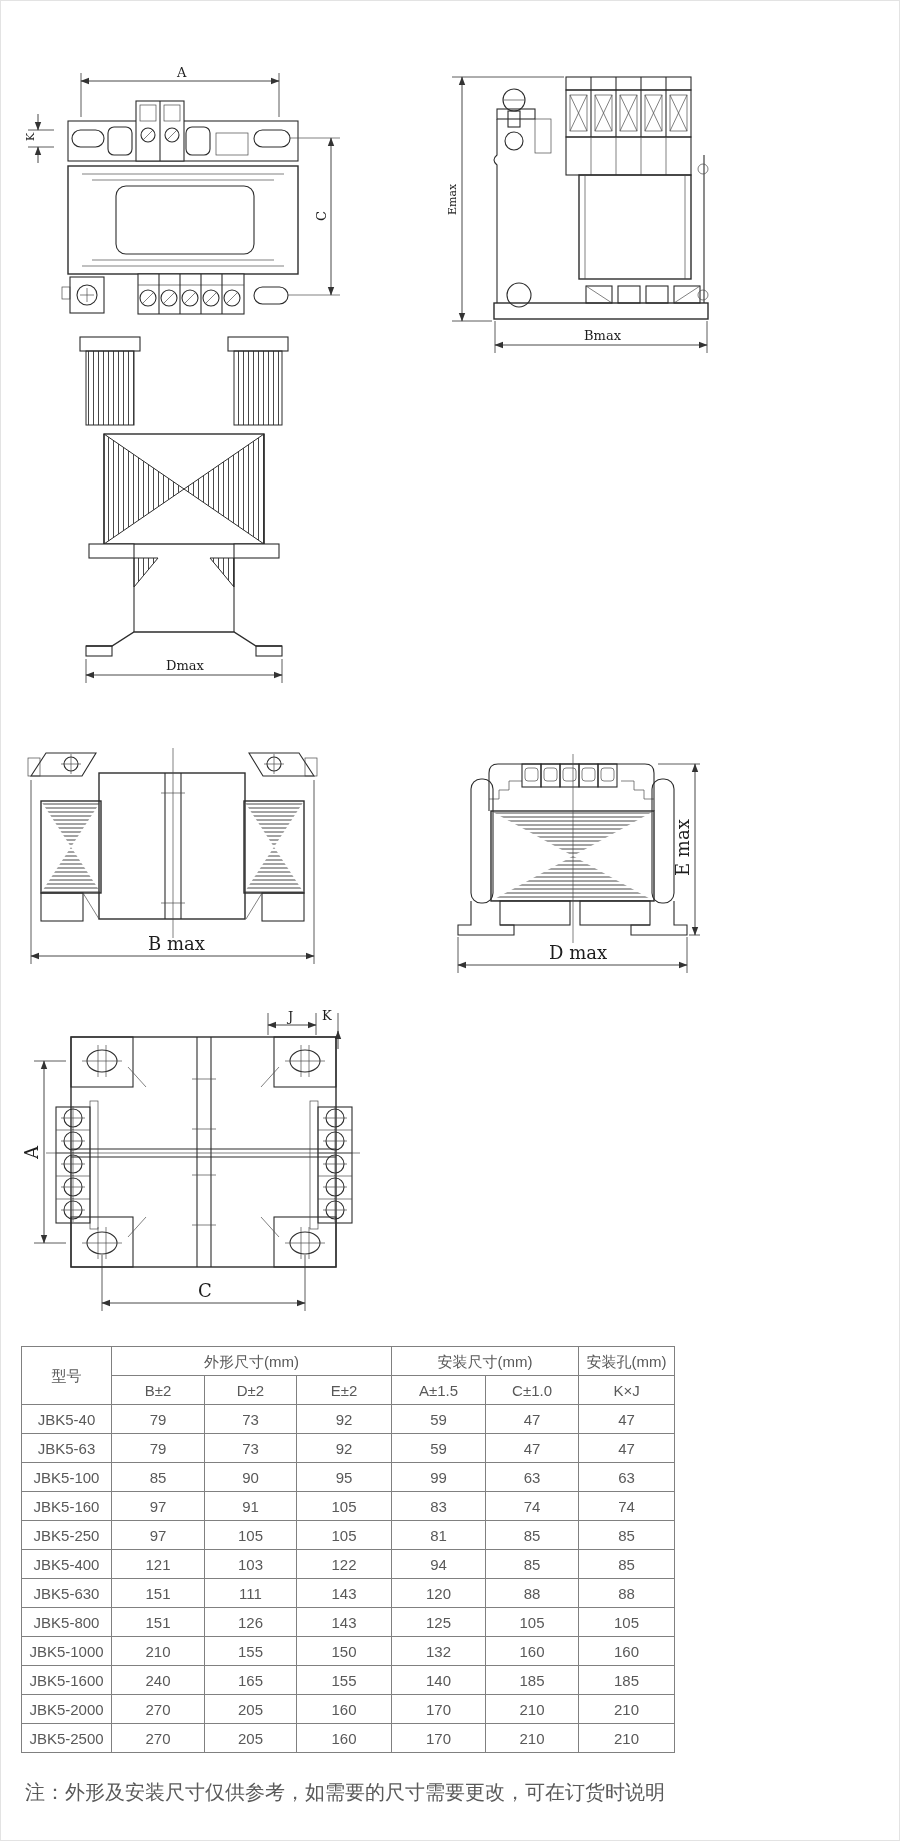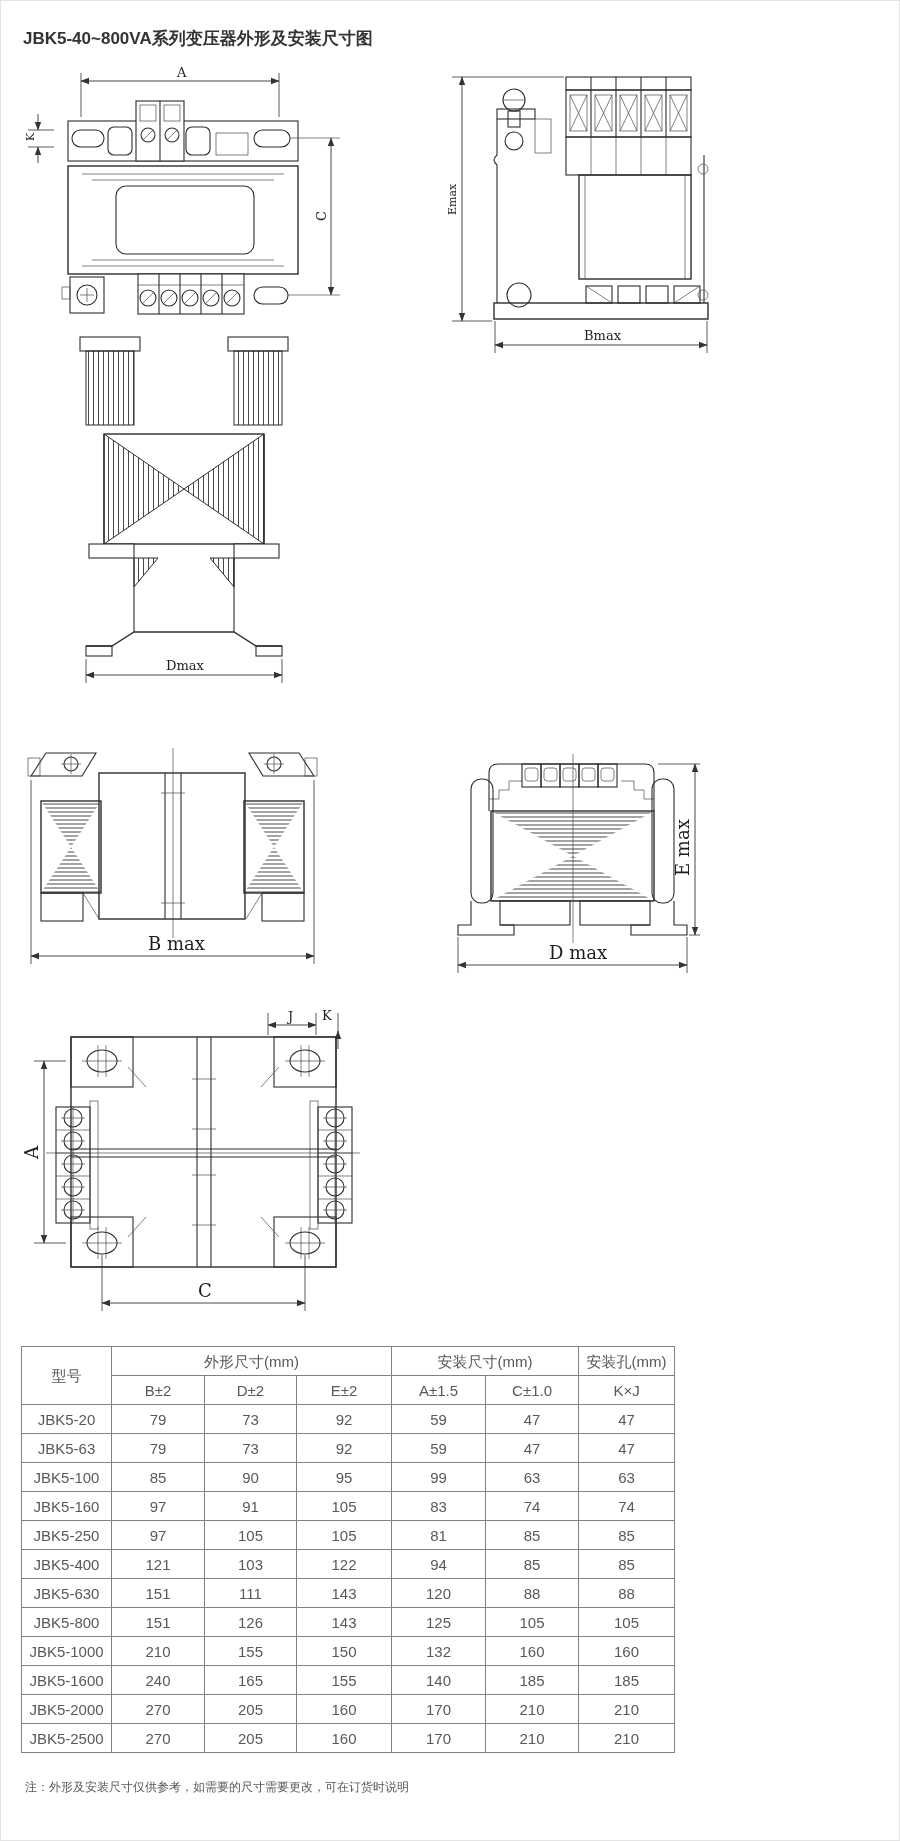--- a/index.html
+++ b/index.html
@@ -21,42 +21,41 @@
   .lbl{font-family:"DejaVu Serif",serif;fill:#1d1d1d;font-size:13px;}
   .lbl-sm{font-family:"DejaVu Serif",serif;fill:#1d1d1d;font-size:11px;}
   .lbl-lg{font-family:"DejaVu Serif",serif;fill:#1d1d1d;font-size:18px;}
   .hv{fill:url(#hv);stroke:#2d2d2d;stroke-width:1;}
   .hh{fill:url(#hh);stroke:none;}
   
   .spec-table{position:absolute;left:20px;top:1345px;border-collapse:collapse;
               table-layout:fixed;width:654px;color:#595959;font-size:15px;}
   .spec-table th,.spec-table td{border:1px solid #808080;text-align:center;
               font-weight:normal;height:28px;padding:0;line-height:1;}
-  .note{position:absolute;left:24px;top:1778px;font-size:12px;color:#595959;}
+  .note{position:absolute;left:24px;top:1778px;font-size:20px;color:#595959;}
 </style>
 </head>
 <body>
 
 <div class="page">
 
   <svg width="0" height="0" style="position:absolute" aria-hidden="true">
     <defs>
       <marker id="arr" viewBox="0 0 10 10" refX="9" refY="5" markerWidth="10" markerHeight="10" orient="auto-start-reverse">
         <path d="M0,1.4 L9.6,5 L0,8.6 z" fill="#333"></path>
       </marker>
       <pattern id="hv" width="5" height="6" patternUnits="userSpaceOnUse">
         <path d="M2.5,0 V6" stroke="#333" stroke-width="0.9"></path>
       </pattern>
       <pattern id="hh" width="6" height="4" patternUnits="userSpaceOnUse">
         <path d="M0,2 H6" stroke="#333" stroke-width="0.9"></path>
       </pattern>
     </defs>
   </svg>
 
-  <div id="title1" class="sec-title">JBK5-40~800VA系列变压器外形及安装尺寸图</div>
 
   <svg class="drawing" style="left:25px;top:58px" width="335" height="265" viewBox="0 0 335 265">
 
     <line class="ext" x1="55" y1="14" x2="55" y2="58"></line>
     <line class="ext" x1="253" y1="14" x2="253" y2="58"></line>
     <line class="dim" x1="55" y1="22" x2="253" y2="22"></line>
     <text class="lbl" x="151" y="18">A</text>
 
     <rect class="ln" x="42" y="62" width="230" height="40"></rect>
     <rect class="ln" x="46" y="71" width="32" height="17" rx="8.5"></rect>
@@ -421,21 +420,21 @@
         <th>D±2</th>
         <th>E±2</th>
         <th>A±1.5</th>
         <th>C±1.0</th>
         <th>K×J</th>
       </tr>
     </thead>
     <tbody>
 
         <tr>
-          <td>JBK5-20</td>
+          <td>JBK5-40</td>
           <td>79</td>
           <td>73</td>
           <td>92</td>
           <td>59</td>
           <td>47</td>
           <td>47</td>
         </tr>
 
         <tr>
           <td>JBK5-63</td>

